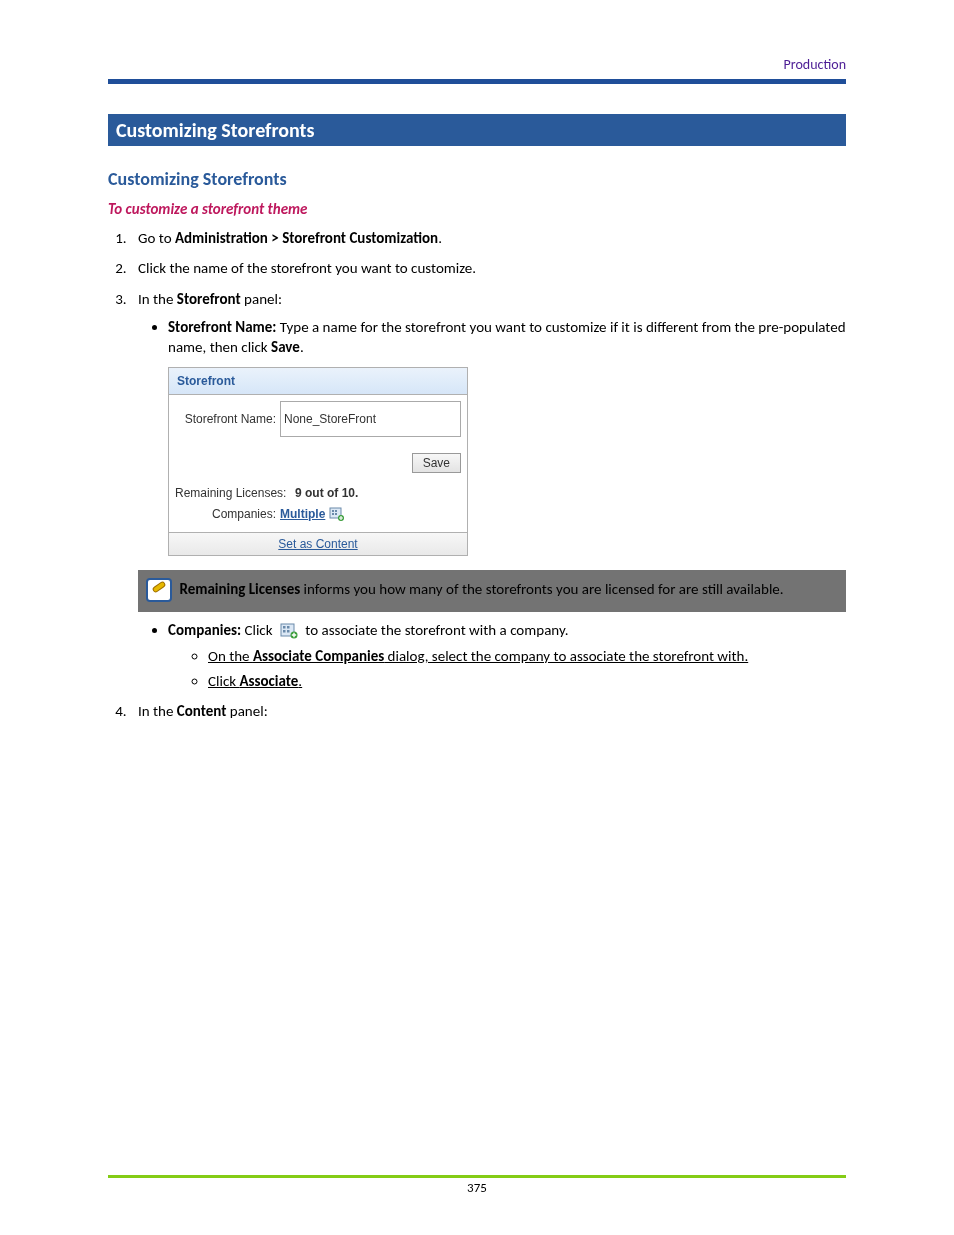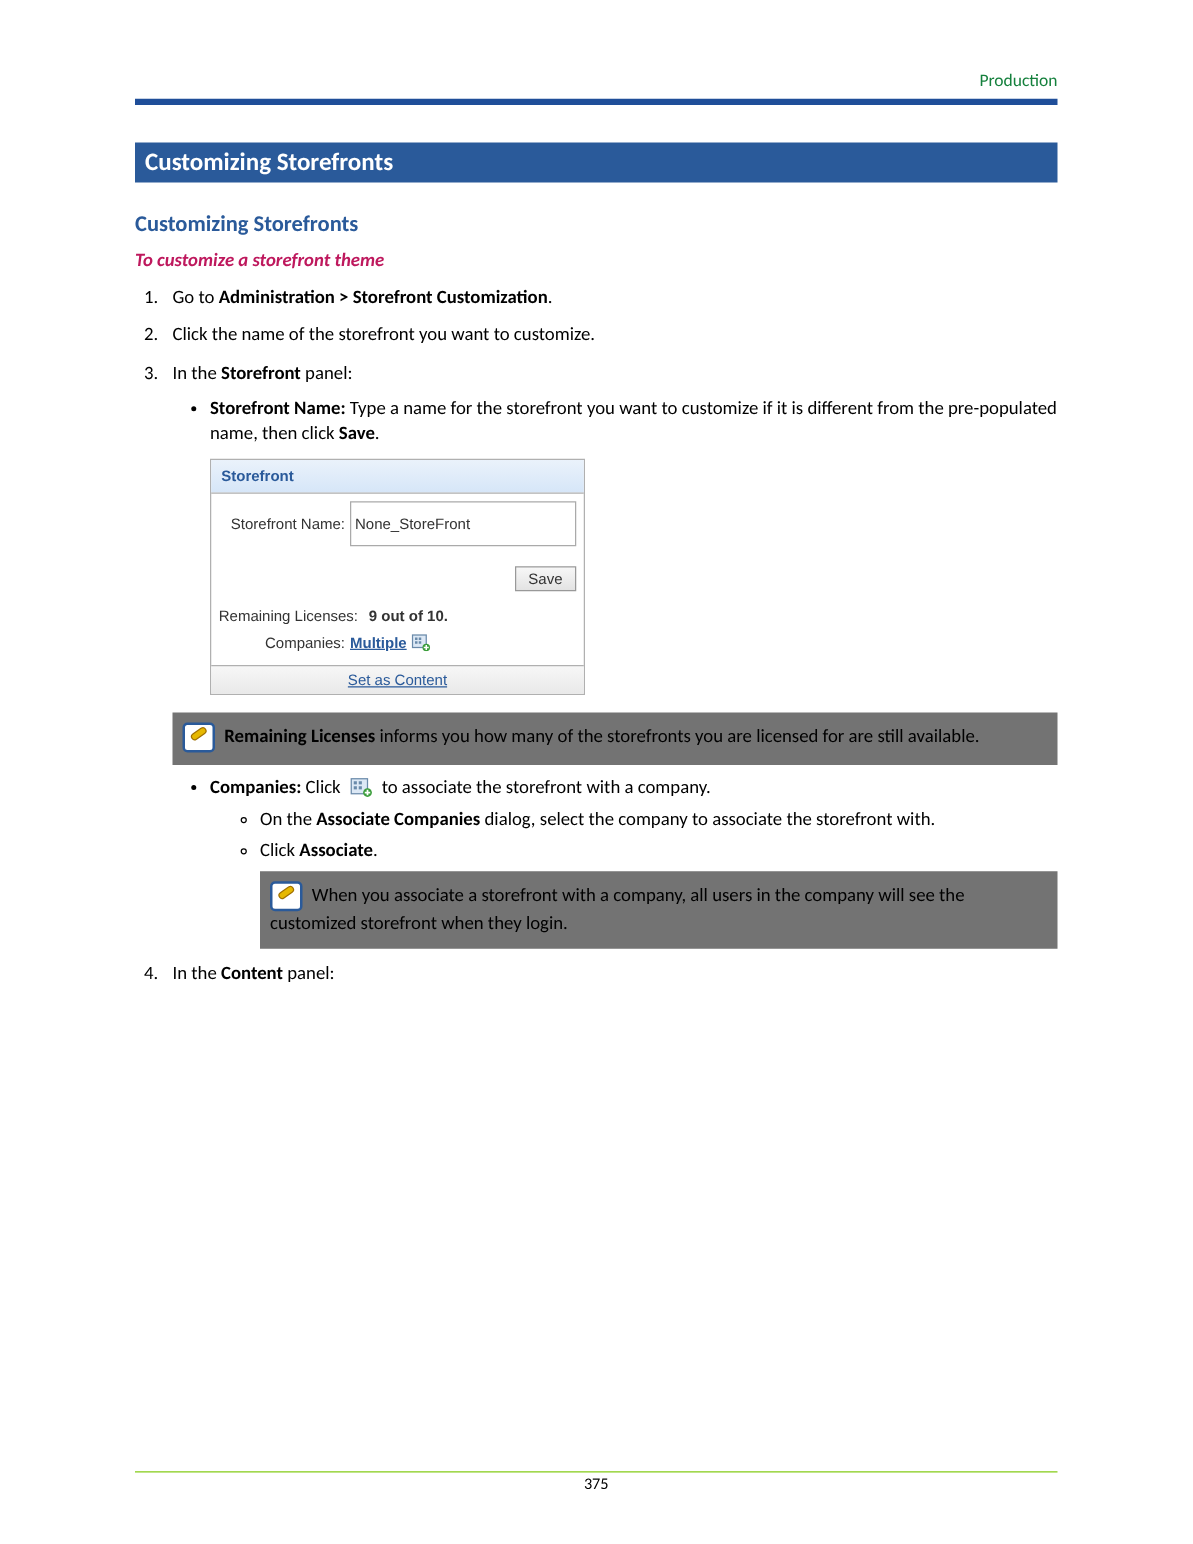--- a/index.html
+++ b/index.html
@@ -14,21 +14,21 @@
     width: 954px;
     min-height: 1235px;
     margin: 0 auto;
     padding: 56px 108px 40px 108px;
     position: relative;
   }
   .header-row {
     display: flex;
     justify-content: flex-end;
     font-size: 14px;
-    color: #15803d;
+    color: #4c1d95;
     margin-bottom: 6px;
   }
   .hr-line {
     height: 5px;
     background: #1f4e99;
     margin-bottom: 30px;
   }
   .section-banner {
     background: #2a5a9a;
     color: #fff;
@@ -69,20 +69,21 @@
     padding-left: 30px;
   }
   ul.bullet > li {
     margin-bottom: 8px;
     line-height: 1.35;
   }
   ul.sub-list {
     list-style: circle;
     margin: 6px 0 4px 0;
     padding-left: 40px;
+    text-decoration: underline;
   }
   ul.sub-list > li {
     margin-bottom: 4px;
     line-height: 1.35;
   }
   b { font-weight: bold; }
 
   
   .panel {
     width: 300px;
@@ -199,21 +200,21 @@
     height: 16px;
     vertical-align: middle;
     margin: 0 3px;
   }
 
   .footer {
     position: absolute;
     bottom: 40px;
     left: 108px;
     right: 108px;
-    border-top: 1px solid #84cc16;
+    border-top: 3px solid #84cc16;
     text-align: center;
     font-size: 13px;
     padding-top: 2px;
   }
 </style>
 </head>
 <body>
 
 <div class="page">
 
@@ -300,24 +301,20 @@
           <ul class="sub-list">
             <li>
               <span>On the </span><b>Associate Companies</b><span> dialog, select the company to associate the storefront with.</span>
             </li>
             <li>
               <span>Click </span><b>Associate</b><span>.</span>
             </li>
           </ul>
 
           
-          <div class="note-box" style="margin-left:40px;">
-            <span class="note-icon"></span>
-            <span>When you associate a storefront with a company, all users in the company will see the customized storefront when they login.</span>
-          </div>
         </li>
       </ul>
     </li>
 
     <li>
       <span>In the </span><b>Content</b><span> panel:</span>
     </li>
   </ol>
 
   <div class="footer">

